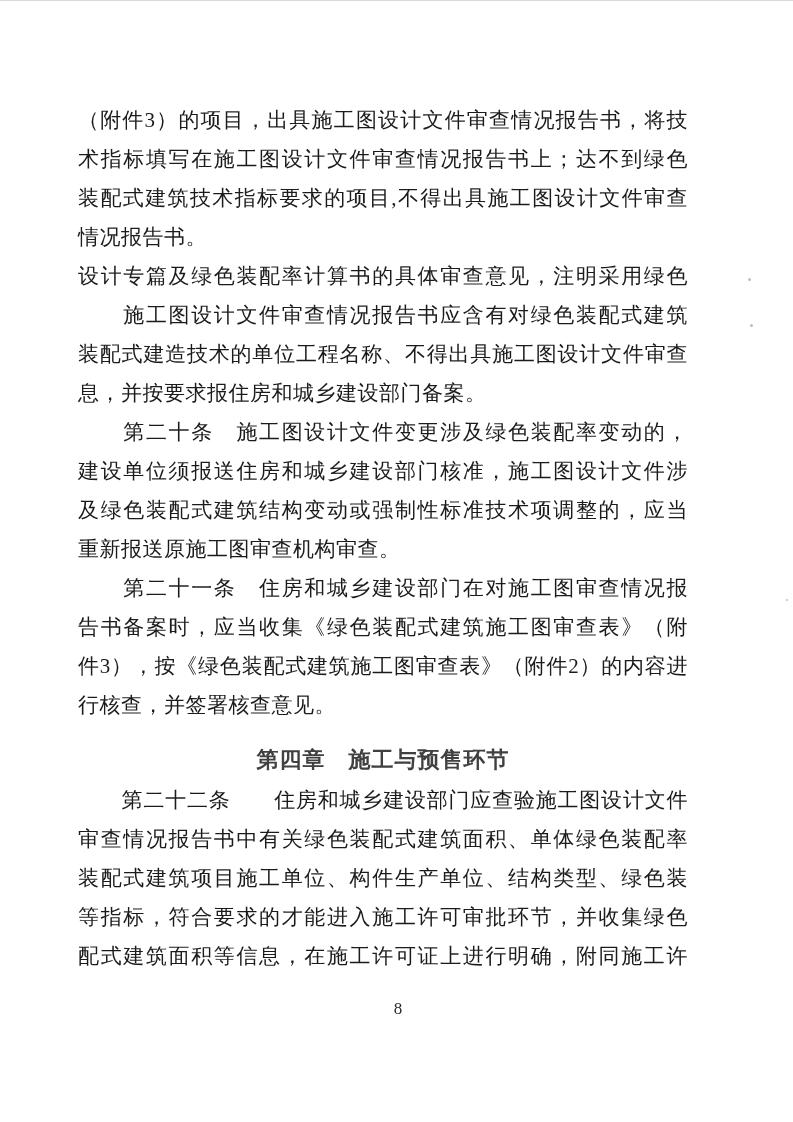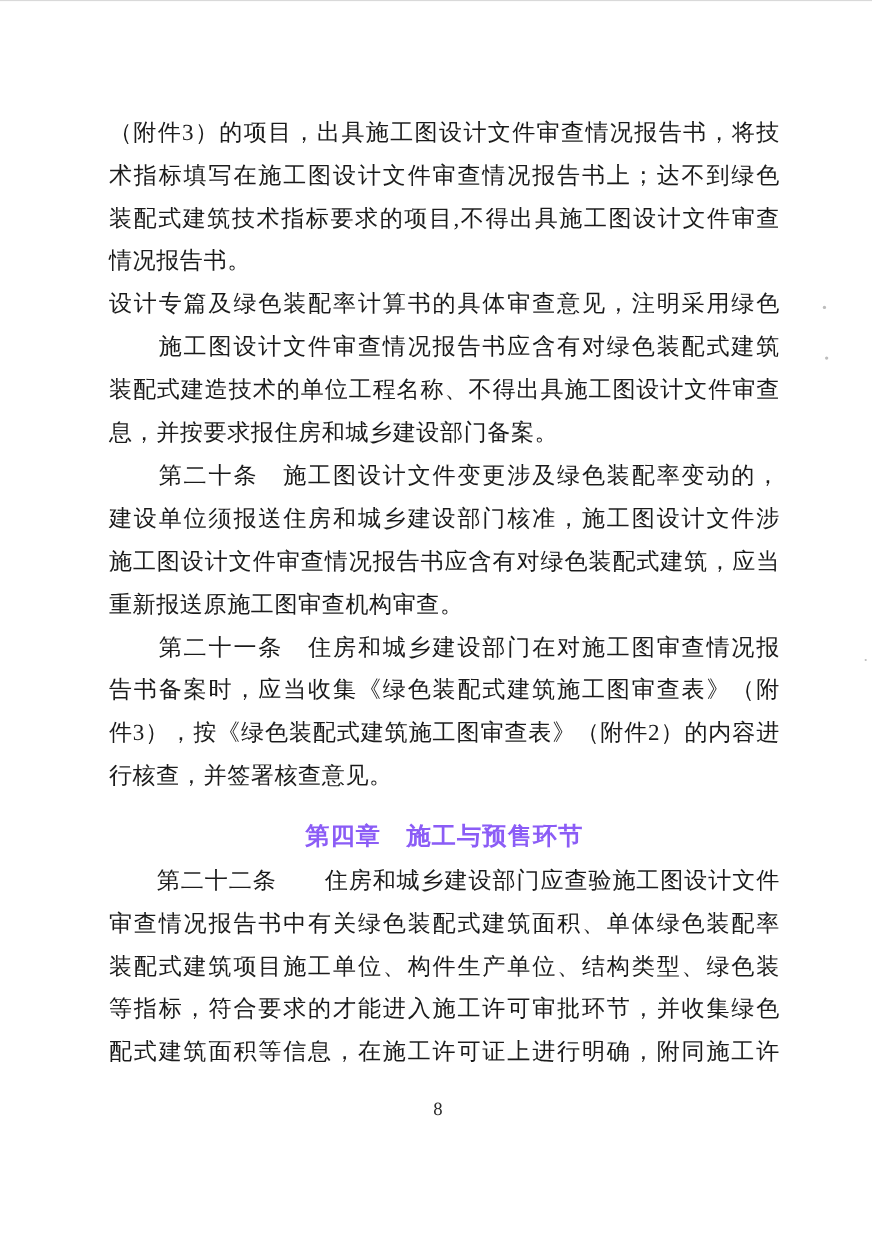--- a/index.html
+++ b/index.html
@@ -13,21 +13,21 @@
     height: 1122px;
     background: #ffffff;
     border-top: 1px solid #d9d9d9;
     box-sizing: border-box;
     font-family: "Liberation Serif", "DejaVu Serif", serif;
     color: #1b1b1b;
     overflow: hidden;
   }
   .content {
     position: absolute;
-    left: 99px;
+    left: 78px;
     top: 100px;
     width: 610px;
   }
   .para { margin: 0; padding: 0; }
   .line {
     height: 39px;
     line-height: 39px;
     font-size: 21px;
     letter-spacing: 0.5px;
     white-space: nowrap;
@@ -40,21 +40,21 @@
   }
   .heading {
     height: 39px;
     line-height: 39px;
     margin: 15px 0 2px 0;
     font-size: 22px;
     font-weight: bold;
     text-align: center;
     letter-spacing: 1px;
     font-family: "Liberation Sans", "DejaVu Sans", sans-serif;
-    color: #8b5cf6;
+    color: #404040;
   }
   .page-number {
     position: absolute;
     left: 93px;
     top: 997px;
     width: 610px;
     text-align: center;
     font-size: 17px;
     line-height: 22px;
     color: #2a2a2a;
@@ -86,21 +86,21 @@
     <div class="para">
       <div class="line">设计专篇及绿色装配率计算书的具体审查意见，注明采用绿色</div>
       <div class="line">　　施工图设计文件审查情况报告书应含有对绿色装配式建筑</div>
       <div class="line">装配式建造技术的单位工程名称、不得出具施工图设计文件审查</div>
       <div class="line last">息，并按要求报住房和城乡建设部门备案。</div>
     </div>
 
     <div class="para">
       <div class="line">　　第二十条　施工图设计文件变更涉及绿色装配率变动的，</div>
       <div class="line">建设单位须报送住房和城乡建设部门核准，施工图设计文件涉</div>
-      <div class="line">施工图设计文件审查情况报告书应含有对绿色装配式建筑，应当</div>
+      <div class="line">及绿色装配式建筑结构变动或强制性标准技术项调整的，应当</div>
       <div class="line last">重新报送原施工图审查机构审查。</div>
     </div>
 
     <div class="para">
       <div class="line">　　第二十一条　住房和城乡建设部门在对施工图审查情况报</div>
       <div class="line">告书备案时，应当收集《绿色装配式建筑施工图审查表》（附</div>
       <div class="line">件3），按《绿色装配式建筑施工图审查表》（附件2）的内容进</div>
       <div class="line last">行核查，并签署核查意见。</div>
     </div>
 

